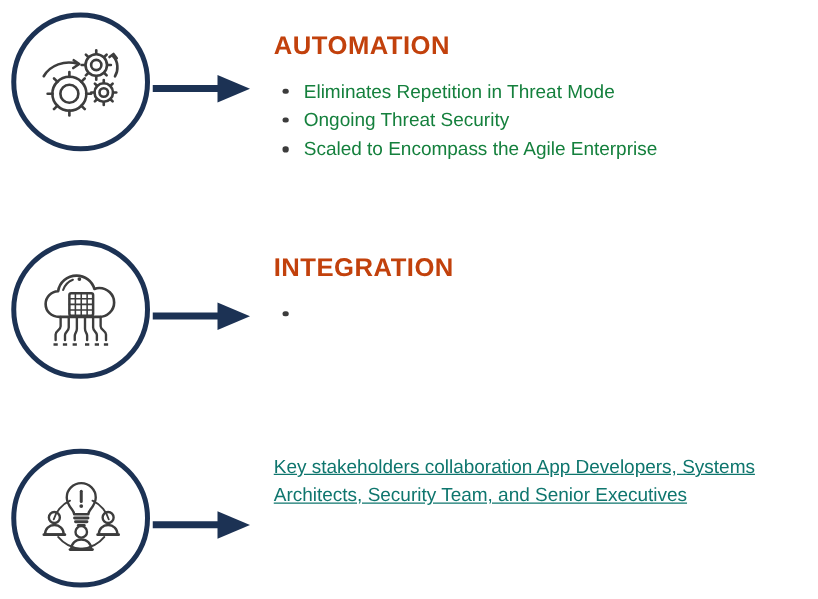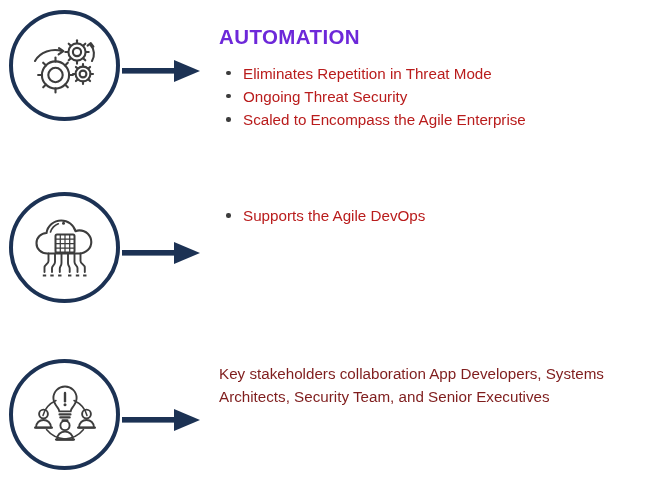--- a/index.html
+++ b/index.html
@@ -41,46 +41,47 @@
   .arrow svg { display:block; }
 
   
   .textblock { position:absolute; left:219px; top:26px; width:425px; }
   #row-1 .textblock { top:19px; }
   #row-2 .textblock { top:10px; }
 
   .heading {
     font-size:20.5px;
     font-weight:bold;
-    color:#6d28d9;
+    color:#c2410c;
     letter-spacing:0.4px;
     line-height:1.1;
     margin:0 0 13px 0;
   }
   #row-2 .heading { margin-bottom:11px; }
 
   ul.bullets { list-style:none; margin:0; padding:0; }
   ul.bullets li {
     position:relative;
     padding-left:24px;
     font-size:15.2px;
-    color:#b91c1c;
+    color:#15803d;
     line-height:1.53;
   }
   ul.bullets li .dot {
     position:absolute; left:7px; top:9px;
     width:4.5px; height:4.5px;
     border-radius:50%;
     background:#3c3c3c;
   }
   p.paragraph {
     margin:0;
     font-size:15.2px;
-    color:#7f1d1d;
+    color:#0f766e;
     line-height:1.53;
+    text-decoration:underline;
   }
 </style>
 </head>
 <body>
 
 <div class="infographic">
 
   <div class="row" id="row-0">
 
     <div class="badge">
@@ -213,24 +214,24 @@
     </div>
 
     <span class="arrow">
       <svg width="78" height="26" viewBox="0 0 78 26">
         <rect x="0" y="10" width="58" height="5.6" fill="#1c3254"></rect>
         <polygon points="52,2 78,13 52,24" fill="#1c3254"></polygon>
       </svg>
     </span>
 
     <div class="textblock">
+      <div class="heading">INTEGRATION</div>
       <ul class="bullets">
         <li>
           <span class="dot"></span>
-          <span>Supports the Agile DevOps</span>
         </li>
       </ul>
     </div>
   </div>
 
   <div class="row" id="row-2">
 
     <div class="badge">
       <span>
         <svg width="64" height="62" viewBox="0 0 64 62" fill="none" stroke="#3d3d3d" stroke-width="1.9" stroke-linecap="round" stroke-linejoin="round">

